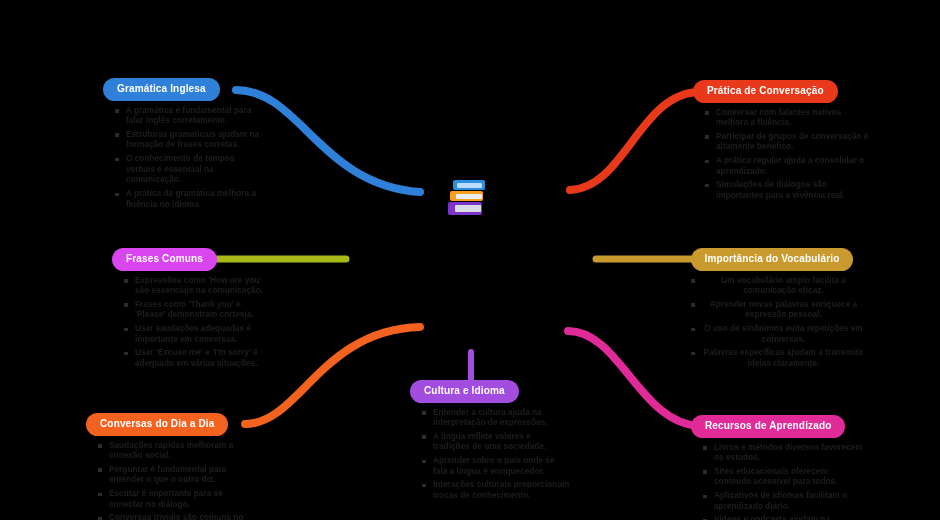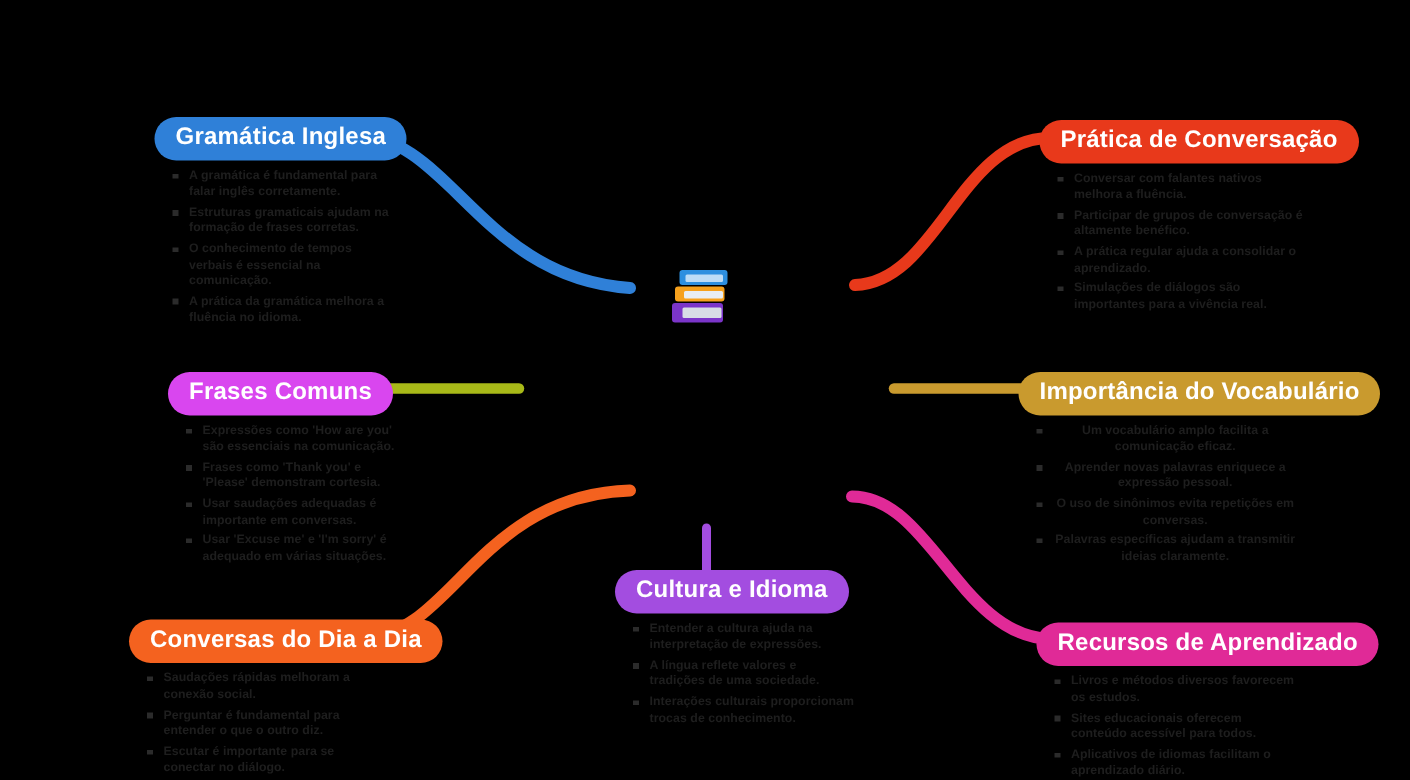--- a/index.html
+++ b/index.html
@@ -11,21 +11,21 @@
   #canvas{position:absolute;inset:0;width:940px;height:520px;}
   svg.links{position:absolute;left:0;top:0;width:940px;height:520px;pointer-events:none;}
 
   .node{position:absolute;}
   .pill{
     display:inline-block;
     border-radius:999px;
     padding:5px 14px 6px 14px;
     color:#ffffff;
     font-weight:700;
-    font-size:16px;
+    font-size:10px;
     letter-spacing:.15px;
     white-space:nowrap;
     line-height:1.15;
   }
   ul.bullets{
     list-style:none;
     margin:5px 0 0 0;
     padding:0 0 0 8px;
     max-width:150px;
   }
@@ -141,20 +141,21 @@
       <li>Escutar é importante para se conectar no diálogo.</li>
       <li>Conversas triviais são comuns no cotidiano das pessoas.</li>
     </ul>
   </div>
 
   <div class="node w150" style="left:410px;top:380px;">
     <div class="pill" style="background:#a34de0;">Cultura e Idioma</div>
     <ul class="bullets">
       <li>Entender a cultura ajuda na interpretação de expressões.</li>
       <li>A língua reflete valores e tradições de uma sociedade.</li>
+      <li>Aprender sobre o país onde se fala a língua é enriquecedor.</li>
       <li>Interações culturais proporcionam trocas de conhecimento.</li>
     </ul>
   </div>
 
   <div class="node w160" style="left:691px;top:415px;">
     <div class="pill" style="background:#e02a97;">Recursos de Aprendizado</div>
     <ul class="bullets">
       <li>Livros e métodos diversos favorecem os estudos.</li>
       <li>Sites educacionais oferecem conteúdo acessível para todos.</li>
       <li>Aplicativos de idiomas facilitam o aprendizado diário.</li>

